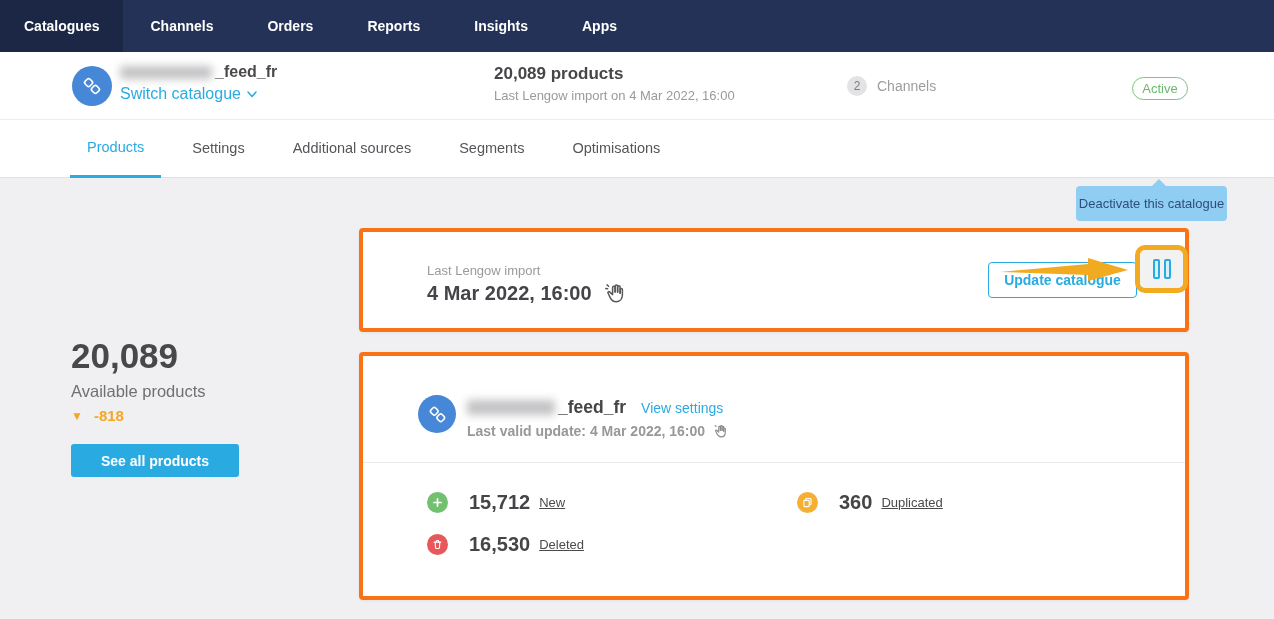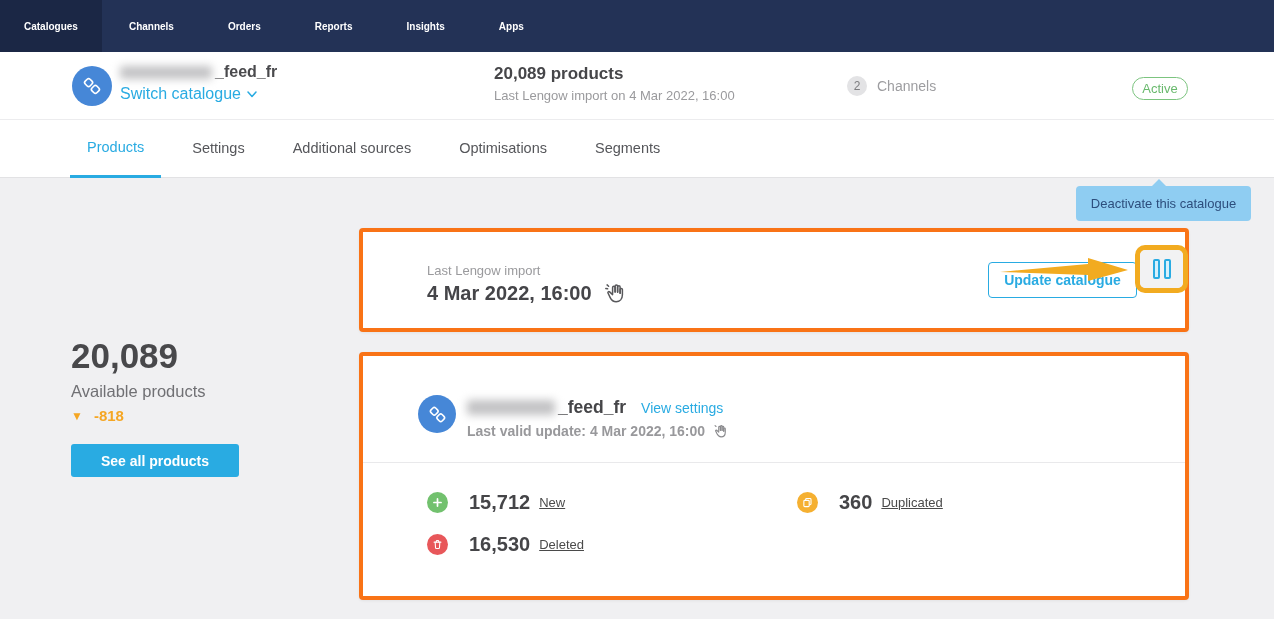--- a/index.html
+++ b/index.html
@@ -1,21 +1,21 @@
 <!DOCTYPE html>
 <html><head>
 <meta charset="utf-8">
 <style>
   * { margin:0; padding:0; box-sizing:border-box; }
   html,body { width:1274px; height:619px; overflow:hidden; }
   body { font-family:"Liberation Sans","DejaVu Sans",sans-serif; background:#f0f0f2; position:relative; }
 
   
   .topnav { position:absolute; left:0; top:0; width:1274px; height:52px; background:#233256; display:flex; align-items:stretch; z-index:5; }
-  .nav-item { color:#ffffff; font-size:10px; font-weight:700; display:flex; align-items:center; padding:0 27px; cursor:pointer; }
+  .nav-item { color:#ffffff; font-size:14px; font-weight:700; display:flex; align-items:center; padding:0 27px; cursor:pointer; }
   .nav-item.active { background:#1b2745; padding:0 24px; }
 
   
   .header { position:absolute; left:0; top:52px; width:1274px; height:68px; background:#ffffff; border-bottom:1px solid #ececee; z-index:4; }
   .logo-circle { position:absolute; left:72px; top:14px; width:40px; height:40px; border-radius:50%; background:#4687d7; display:flex; align-items:center; justify-content:center; }
   .name-block { position:absolute; left:120px; top:11px; }
   .name-row { font-size:16px; font-weight:700; color:#4a4a4d; display:flex; align-items:center; }
   .redacted { display:inline-block; width:92px; height:13px; background:#c2c2c4; border-radius:2px; filter:blur(4px); margin-right:3px; }
   .switch-link { margin-top:4px; font-size:16px; color:#29abe2; display:flex; align-items:center; gap:6px; cursor:pointer; }
   .center-block { position:absolute; left:494px; top:12px; }
@@ -30,21 +30,21 @@
   .tabbar { position:absolute; left:0; top:120px; width:1274px; height:58px; background:#ffffff; border-bottom:1px solid #e2e2e4; z-index:3; }
   .tabs { position:absolute; left:70px; top:0; height:58px; display:flex; }
   .tab { height:58px; line-height:57px; padding:0 17px; margin-right:14px; font-size:14.5px; color:#55565a; cursor:pointer; }
   .tab.active { color:#29abe2; border-bottom:3px solid #29abe2; line-height:55px; }
   .anno-arrow { position:absolute; left:1000px; top:136px; }
   .pause-highlight { position:absolute; left:1135px; top:125px; width:53px; height:48px; border:5px solid #f2ab20; border-radius:10px; display:flex; align-items:center; justify-content:center; background:#f2f2f3; }
   .pause-btn { width:43px; height:38px; background:#f2f2f3; border:none; border-radius:6px; display:flex; align-items:center; justify-content:center; gap:4px; cursor:pointer; }
   .pause-bar { display:block; width:7px; height:20px; border:2px solid #29abe2; background:#d6f0fc; border-radius:2px; }
 
   
-  .tooltip { position:absolute; left:1076px; top:186px; width:175px; height:35px; background:#8fcdf2; border-radius:4px; display:flex; align-items:center; justify-content:center; z-index:6; }
+  .tooltip { position:absolute; left:1076px; top:186px; width:151px; height:35px; background:#8fcdf2; border-radius:4px; display:flex; align-items:center; justify-content:center; z-index:6; }
   .tooltip-text { font-size:13px; color:#2d4e7d; }
   .tooltip-caret { position:absolute; top:-7px; left:76px; width:0; height:0; border-left:7px solid transparent; border-right:7px solid transparent; border-bottom:7px solid #8fcdf2; }
 
   
   .main { position:absolute; left:0; top:178px; width:1274px; height:441px; background:#f0f0f2; }
 
   .side-count { position:absolute; left:71px; top:158px; font-size:35px; font-weight:700; color:#48484b; }
   .side-label { position:absolute; left:71px; top:204px; font-size:16.5px; color:#707074; }
   .side-delta { position:absolute; left:71px; top:229px; display:flex; align-items:center; color:#f5a623; }
   .delta-triangle { font-size:12px; line-height:1; }
@@ -116,22 +116,22 @@
     <span class="channels-label">Channels</span>
   </div>
   <div class="active-pill">Active</div>
 </header>
 
 <div class="tabbar">
   <div class="tabs">
     <div class="tab active">Products</div>
     <div class="tab">Settings</div>
     <div class="tab">Additional sources</div>
+    <div class="tab">Segments</div>
     <div class="tab">Optimisations</div>
-    <div class="tab">Segments</div>
   </div>
   <svg class="anno-arrow" width="130" height="28" viewBox="0 0 130 28">
     <polygon points="0,16 88,8 88,2 128,14 88,25 88,19" fill="#f2ab20"></polygon>
   </svg>
   <div class="pause-highlight">
     <button class="pause-btn">
       <span class="pause-bar"></span>
       <span class="pause-bar"></span>
     </button>
   </div>

